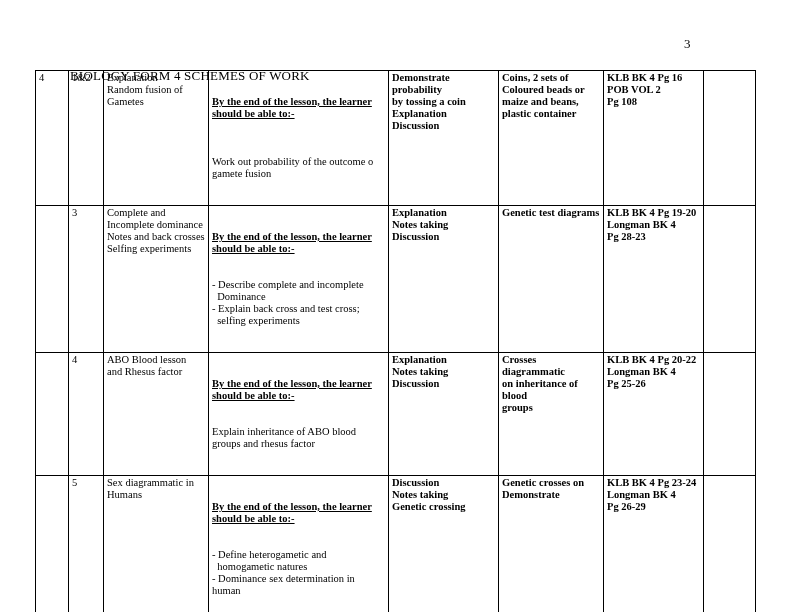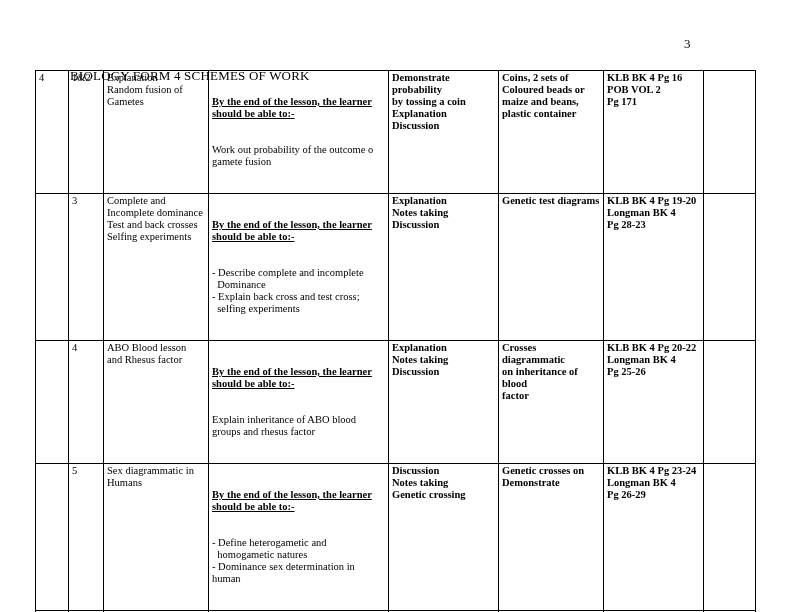--- a/index.html
+++ b/index.html
@@ -36,21 +36,21 @@
     vertical-align:top;
     padding:1px 3px;
     font-size:10.5px;
     line-height:12px;
     white-space:pre-wrap;
     overflow:hidden;
     word-wrap:break-word;
   }
   td.c-act, td.c-res, td.c-ref { vertical-align:middle;font-weight:bold; }
   .obj-head { font-weight:bold;text-decoration:underline; }
-  .obj-body.mt { }
+  .obj-body.mt { margin-top:12px; }
 </style>
 </head>
 <body>
 
 <div class="page">
 
   <div class="header-title">BIOLOGY FORM 4 SCHEMES OF WORK</div>
   <div class="page-number">3</div>
 
   <table class="sow">
@@ -81,30 +81,30 @@
         <td class="c-act">Demonstrate probability
 by tossing a coin
 Explanation
 Discussion</td>
         <td class="c-res">Coins, 2 sets of
 Coloured beads or
 maize and beans,
 plastic container</td>
         <td class="c-ref">KLB BK 4 Pg 16
 POB VOL 2
-Pg 171</td>
+Pg 108</td>
         <td class="c-rem"></td>
       </tr>
 
       <tr style="height:75px">
         <td class="c-week"></td>
         <td class="c-lesson">3</td>
         <td class="c-topic">Complete and
 Incomplete dominance
-Test and back crosses
+Notes and back crosses
 Selfing experiments</td>
         <td class="c-obj">
           <div class="obj-head">By the end of the lesson, the learner
 should be able to:-</div>
           <div class="obj-body">- Describe complete and incomplete
   Dominance
 - Explain back cross and test cross;
   selfing experiments</div>
         </td>
         <td class="c-act">Explanation
@@ -126,21 +126,21 @@
           <div class="obj-head">By the end of the lesson, the learner
 should be able to:-</div>
           <div class="obj-body">Explain inheritance of ABO blood
 groups and rhesus factor</div>
         </td>
         <td class="c-act">Explanation
 Notes taking
 Discussion</td>
         <td class="c-res">Crosses diagrammatic
 on inheritance of blood
-factor</td>
+groups</td>
         <td class="c-ref">KLB BK 4 Pg 20-22
 Longman BK 4
 Pg 25-26</td>
         <td class="c-rem"></td>
       </tr>
 
       <tr style="height:62px">
         <td class="c-week"></td>
         <td class="c-lesson">5</td>
         <td class="c-topic">Sex diagrammatic in

